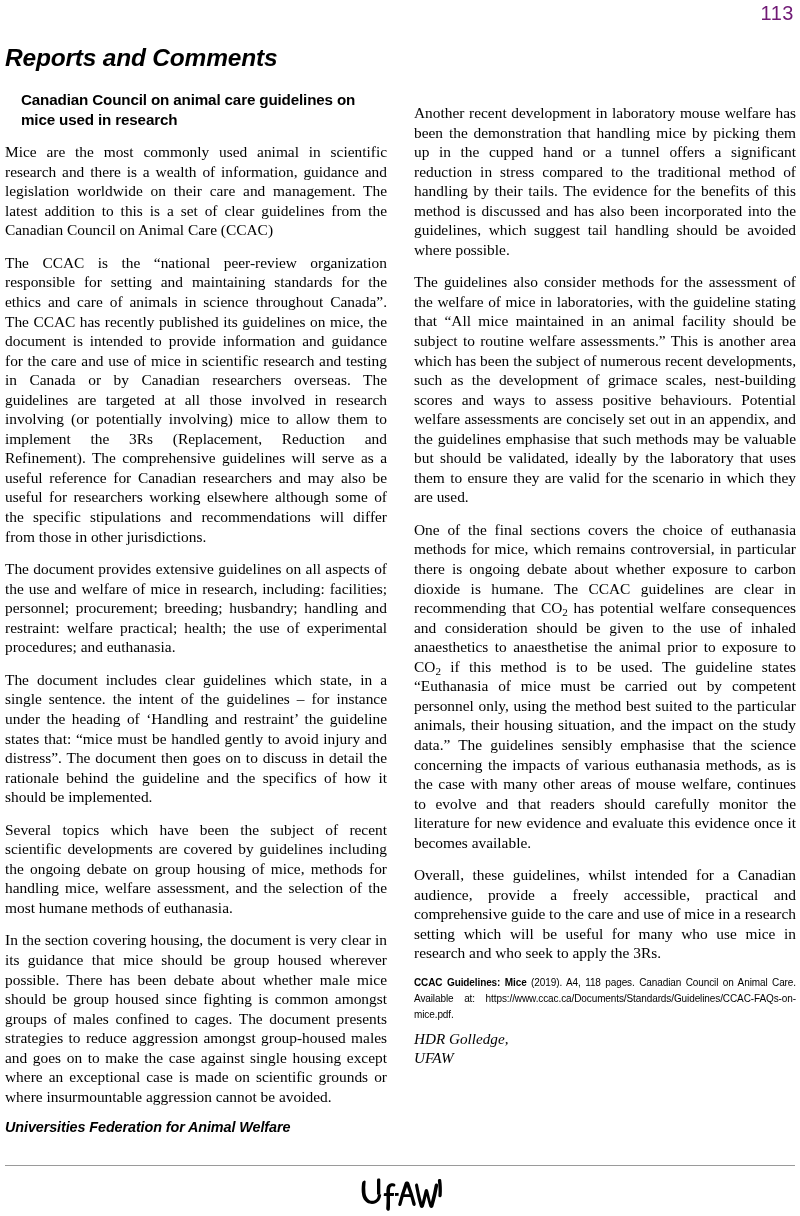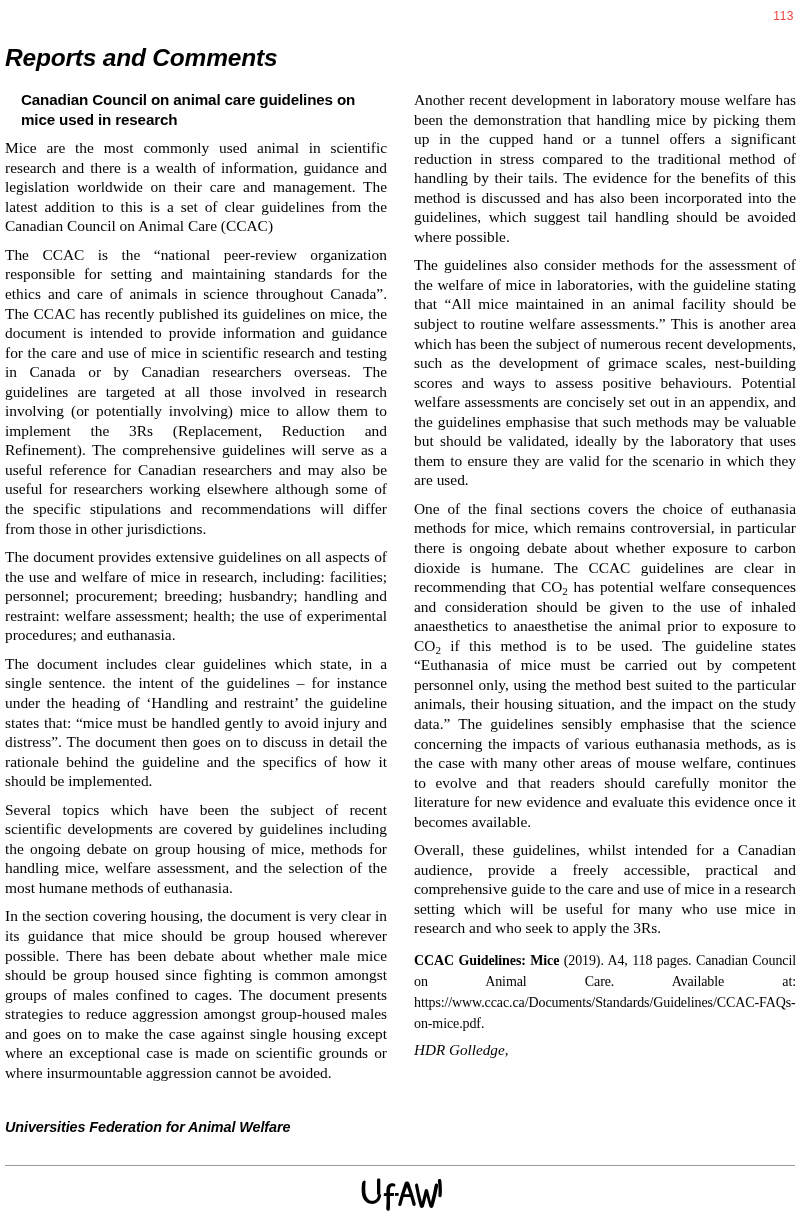--- a/index.html
+++ b/index.html
@@ -20,26 +20,26 @@
     position: absolute;
     left: 0; top: 0;
     width: 800px;
     height: 1216px;
     box-sizing: border-box;
   }
 
   
   .folio {
     position: absolute;
-    top: 9px;
+    top: 2px;
     right: 6px;
     font-family: "Liberation Sans", sans-serif;
-    font-size: 12px;
+    font-size: 20px;
     letter-spacing: 0.5px;
-    color: #ef4444;
+    color: #701a75;
   }
 
   
   .section-head {
     position: absolute;
     left: 5px;
     top: 44px;
     font-family: "Liberation Sans", sans-serif;
     font-weight: bold;
     font-style: italic;
@@ -63,36 +63,36 @@
     font-family: "Liberation Sans", sans-serif;
     font-weight: bold;
     font-size: 15.2px;
     line-height: 19.6px;
     letter-spacing: -0.15px;
     text-align: left;
     margin: 0 0 9px 16px;
   }
 
   p.body {
-    margin: 0 0 9px 0;
+    margin: 13px 0 9px 0;
     font-family: "Liberation Serif", serif;
     font-size: 15.4px;
     line-height: 19.55px;
     text-align: justify;
     hyphens: none;
   }
   p.body:last-child { margin-bottom: 0; }
 
   sub { font-size: 0.72em; line-height: 0; vertical-align: -0.28em; }
 
   
   .citation {
-    font-family: Liberation Serif, serif;
-    font-size: 14px;
-    line-height: 21px;
+    font-family: Liberation Sans, sans-serif;
+    font-size: 10px;
+    line-height: 16px;
     text-align: justify;
     margin: 12px 0 6px 0;
     letter-spacing: -0.1px;
   }
   .citation b { font-weight: bold; }
 
   .signature {
     font-family: "Liberation Serif", serif;
     font-style: italic;
     font-size: 15.2px;
@@ -147,38 +147,39 @@
 <div class="page">
 
   <div class="folio">113</div>
 
   <div class="section-head">Reports and Comments</div>
 
   <div class="col col-left">
     <h1 class="article-title">Canadian Council on animal care guidelines on mice used in research</h1>
     <p class="body">Mice are the most commonly used animal in scientific research and there is a wealth of information, guidance and legislation worldwide on their care and management. The latest addition to this is a set of clear guidelines from the Canadian Council on Animal Care (CCAC)</p>
     <p class="body">The CCAC is the “national peer-review organization responsible for setting and maintaining standards for the ethics and care of animals in science throughout Canada”. The CCAC has recently published its guidelines on mice, the document is intended to provide information and guidance for the care and use of mice in scientific research and testing in Canada or by Canadian researchers overseas. The guidelines are targeted at all those involved in research involving (or potentially involving) mice to allow them to implement the 3Rs (Replacement, Reduction and Refinement). The comprehensive guidelines will serve as a useful reference for Canadian researchers and may also be useful for researchers working elsewhere although some of the specific stipulations and recommendations will differ from those in other jurisdictions.</p>
-    <p class="body">The document provides extensive guidelines on all aspects of the use and welfare of mice in research, including: facilities; personnel; procurement; breeding; husbandry; handling and restraint: welfare assessment; health; the use of experimental procedures; and euthanasia.</p>
+    <p class="body">The document provides extensive guidelines on all aspects of the use and welfare of mice in research, including: facilities; personnel; procurement; breeding; husbandry; handling and restraint: welfare practical; health; the use of experimental procedures; and euthanasia.</p>
     <p class="body">The document includes clear guidelines which state, in a single sentence. the intent of the guidelines – for instance under the heading of ‘Handling and restraint’ the guideline states that: “mice must be handled gently to avoid injury and distress”. The document then goes on to discuss in detail the rationale behind the guideline and the specifics of how it should be implemented.</p>
     <p class="body">Several topics which have been the subject of recent scientific developments are covered by guidelines including the ongoing debate on group housing of mice, methods for handling mice, welfare assessment, and the selection of the most humane methods of euthanasia.</p>
     <p class="body">In the section covering housing, the document is very clear in its guidance that mice should be group housed wherever possible. There has been debate about whether male mice should be group housed since fighting is common amongst groups of males confined to cages. The document presents strategies to reduce aggression amongst group-housed males and goes on to make the case against single housing except where an exceptional case is made on scientific grounds or where insurmountable aggression cannot be avoided.</p>
   </div>
 
   <div class="col col-right">
     <p class="body">Another recent development in laboratory mouse welfare has been the demonstration that handling mice by picking them up in the cupped hand or a tunnel offers a significant reduction in stress compared to the traditional method of handling by their tails. The evidence for the benefits of this method is discussed and has also been incorporated into the guidelines, which suggest tail handling should be avoided where possible.</p>
     <p class="body">The guidelines also consider methods for the assessment of the welfare of mice in laboratories, with the guideline stating that “All mice maintained in an animal facility should be subject to routine welfare assessments.” This is another area which has been the subject of numerous recent developments, such as the development of grimace scales, nest-building scores and ways to assess positive behaviours. Potential welfare assessments are concisely set out in an appendix, and the guidelines emphasise that such methods may be valuable but should be validated, ideally by the laboratory that uses them to ensure they are valid for the scenario in which they are used.</p>
 
     <p class="body"><span>One of the final sections covers the choice of euthanasia methods for mice, which remains controversial, in particular there is ongoing debate about whether exposure to carbon dioxide is humane. The CCAC guidelines are clear in recommending that CO</span><sub>2</sub><span> has potential welfare consequences and consideration should be given to the use of inhaled anaesthetics to anaesthetise the animal prior to exposure to CO</span><sub>2</sub><span> if this method is to be used. The guideline states “Euthanasia of mice must be carried out by competent personnel only, using the method best suited to the particular animals, their housing situation, and the impact on the study data.” The guidelines sensibly emphasise that the science concerning the impacts of various euthanasia methods, as is the case with many other areas of mouse welfare, continues to evolve and that readers should carefully monitor the literature for new evidence and evaluate this evidence once it becomes available.</span></p>
 
     <p class="body">Overall, these guidelines, whilst intended for a Canadian audience, provide a freely accessible, practical and comprehensive guide to the care and use of mice in a research setting which will be useful for many who use mice in research and who seek to apply the 3Rs.</p>
 
     <p class="citation"><b>CCAC Guidelines: Mice</b><span> (2019). A4, 118 pages. Canadian Council on Animal Care. Available at: https://www.ccac.ca/Documents/Standards/Guidelines/CCAC-FAQs-on-mice.pdf.</span></p>
 
     <div class="signature">
       <div>HDR Golledge,</div>
+      <div>UFAW</div>
     </div>
   </div>
 
   <div class="footer-rule"></div>
 
   <div class="footer">
     <div class="footer-text">Universities Federation for Animal Welfare</div>
   </div>
 
   <div class="footer-logo">

